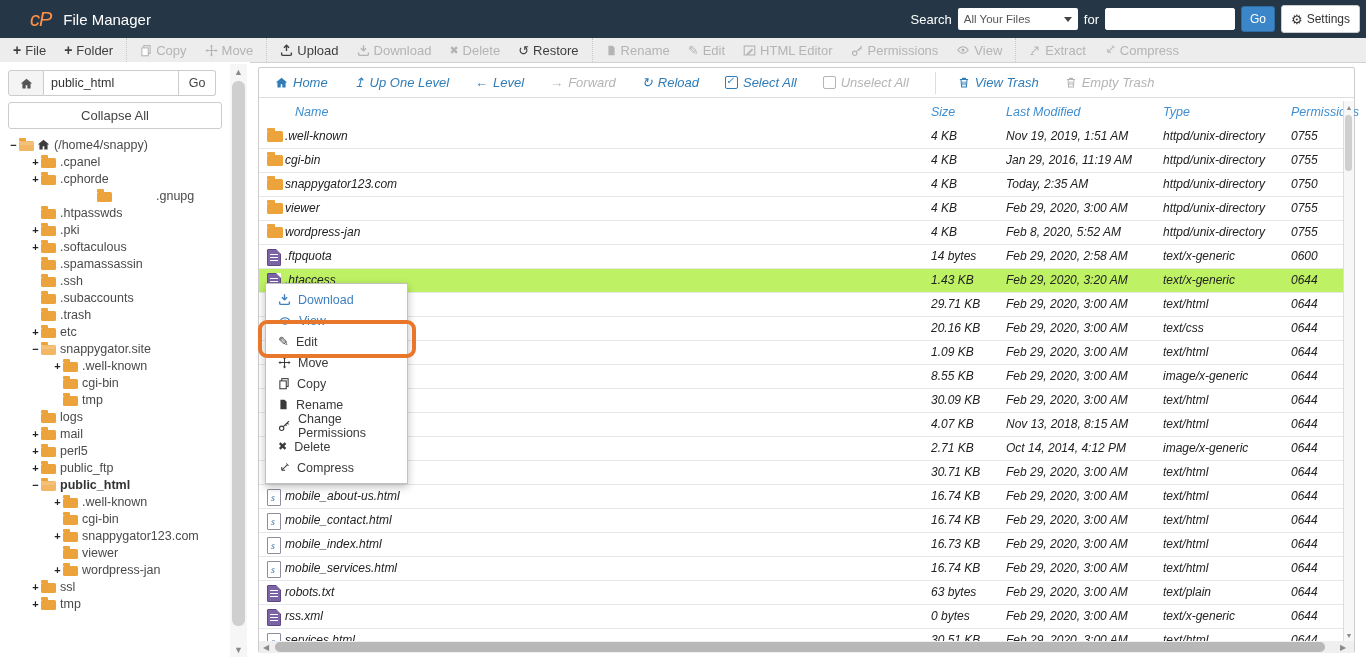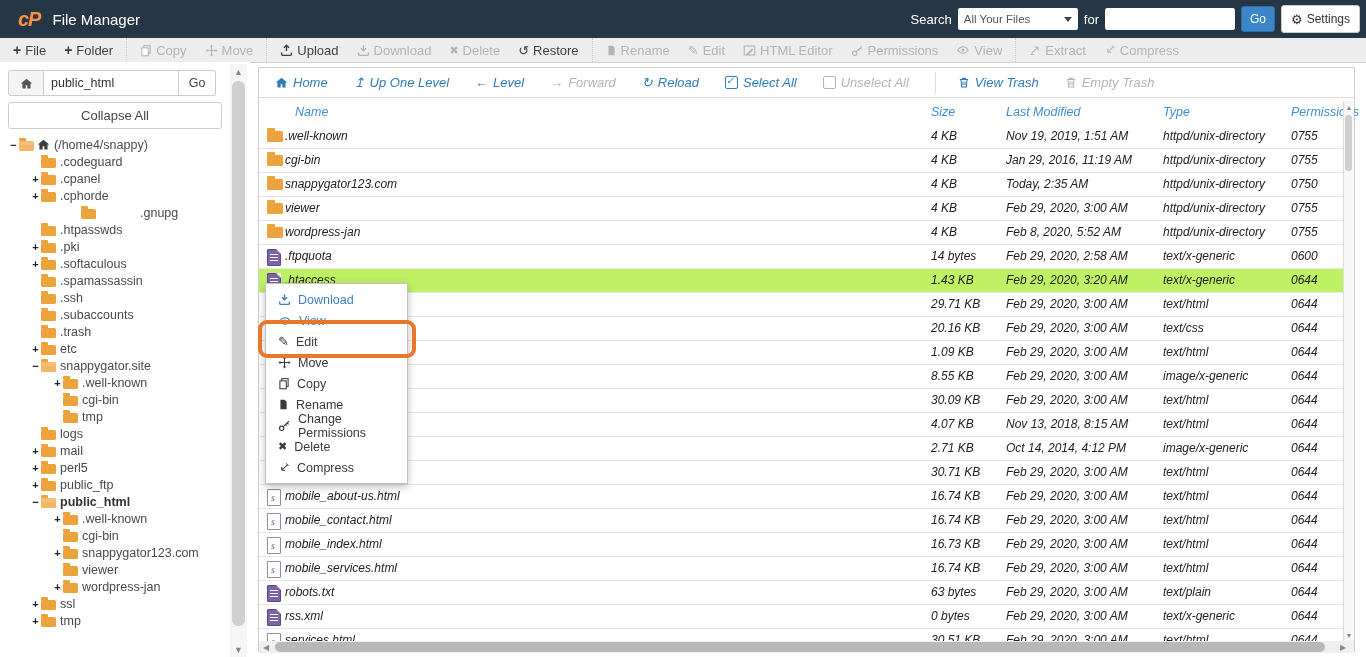--- a/index.html
+++ b/index.html
@@ -3,21 +3,21 @@
 <meta charset="utf-8">
 <title>File Manager</title>
 <style>
   html,body{margin:0;padding:0;background:#fff;}
   .page{position:relative;width:1366px;height:657px;overflow:hidden;background:#fff;
         font-family:"Liberation Sans",sans-serif;color:#333;}
 
   
   .hdr{position:absolute;left:0;top:0;width:1366px;height:38px;background:#253746;
        display:flex;align-items:center;}
-  .logo{margin-left:18px;font-style:italic;font-weight:bold;font-size:20px;color:#fff;letter-spacing:-1px;}
+  .logo{margin-left:30px;font-style:italic;font-weight:normal;font-size:20px;color:#fff;letter-spacing:-1px;}
   .logo .lc{color:#ff9147;}
   .hdr-title{margin-left:12px;font-size:15px;color:#fff;font-weight:400;}
   .hdr-right{position:absolute;right:6px;top:0;height:38px;display:flex;align-items:center;gap:6px;}
   .hdr-lbl{color:#fff;font-size:13px;}
   .hdr-select{width:108px;height:22px;background:#fff;border-radius:2px;display:flex;align-items:center;
               font-size:11.5px;color:#555;padding:0 6px;justify-content:space-between;cursor:pointer;}
   .caret{width:0;height:0;border-left:4px solid transparent;border-right:4px solid transparent;border-top:5px solid #444;}
   .hdr-input{width:118px;height:20px;border:1px solid #fff;border-radius:2px;font-size:12px;padding:0 5px;
              font-family:"Liberation Sans",sans-serif;}
   .btn-go-hdr{width:32px;height:24px;background:#3a86c8;border:1px solid #2e6da4;border-radius:3px;
@@ -296,35 +296,30 @@
           <span class="expander">−</span>
           <span class="folder open"></span>
           <span class="tree-home">
             <svg viewBox="0 0 16 16" width="13" height="13">
               <path d="M8 2 1 8h2v6h4v-4h2v4h4V8h2z" fill="currentColor"></path>
             </svg>
           </span>
           <span class="lbl">(/home4/snappy)</span>
         </div>
         <div class="tree-row" style="padding-left: 30px;">
-          <span class="expander"></span>
-          <span class="folder"></span>
-          <span class="lbl">.codeguard</span>
-        </div>
-        <div class="tree-row" style="padding-left: 30px;">
           <span class="expander">+</span>
           <span class="folder"></span>
           <span class="lbl">.cpanel</span>
         </div>
         <div class="tree-row" style="padding-left: 30px;">
           <span class="expander">+</span>
           <span class="folder"></span>
           <span class="lbl">.cphorde</span>
         </div>
-        <div class="tree-row" style="padding-left: 30px; gap: 40px;">
+        <div class="tree-row" style="padding-left: 46px; gap: 40px;">
           <span class="expander"></span>
           <span class="folder"></span>
           <span class="lbl">.gnupg</span>
         </div>
         <div class="tree-row" style="padding-left: 30px;">
           <span class="expander"></span>
           <span class="folder"></span>
           <span class="lbl">.htpasswds</span>
         </div>
         <div class="tree-row" style="padding-left: 30px;">

